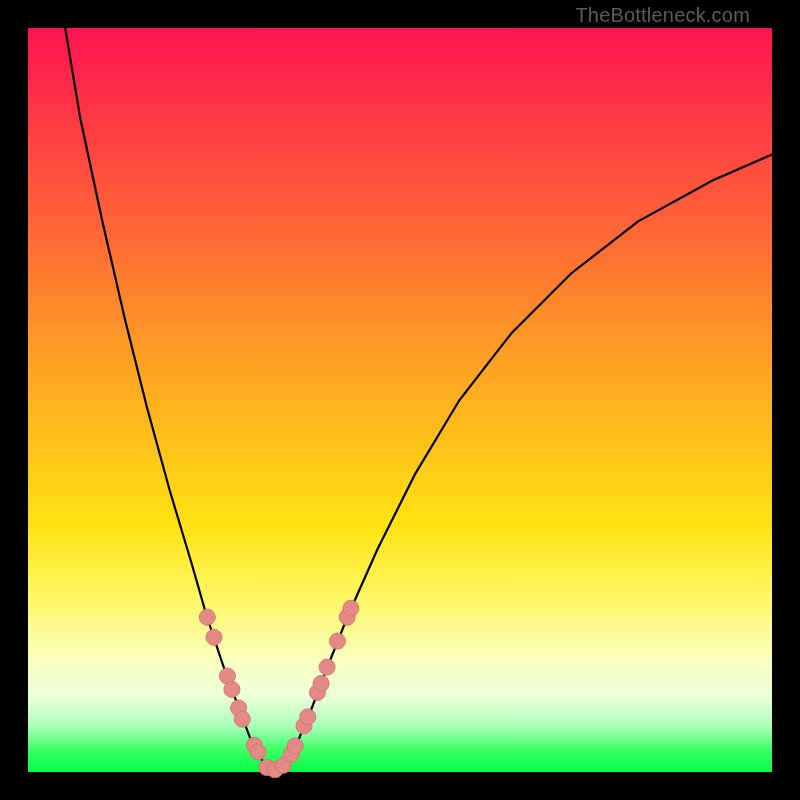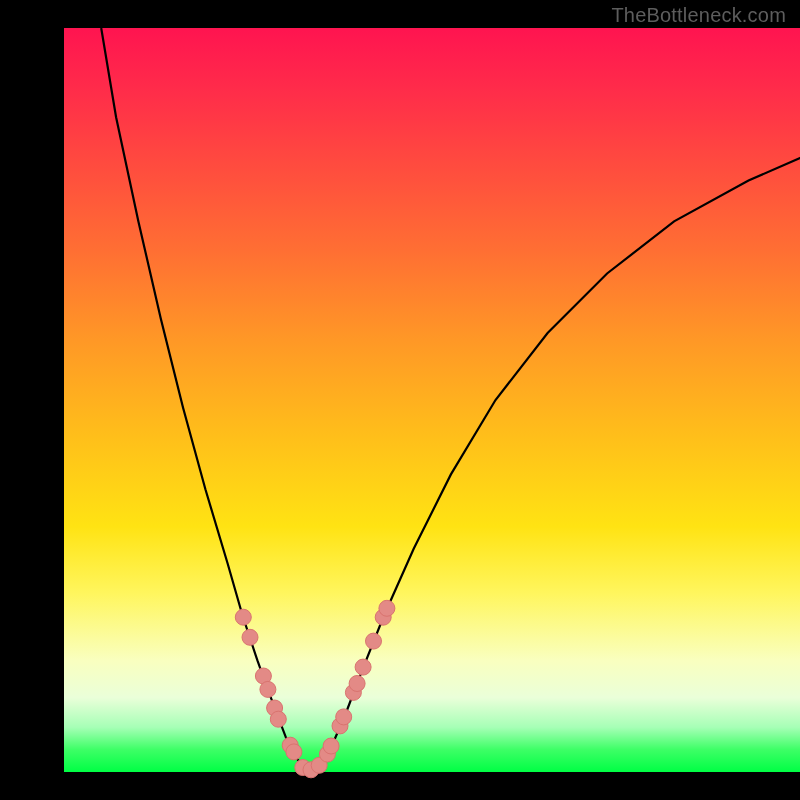--- a/index.html
+++ b/index.html
@@ -11,21 +11,20 @@
     background: #000;
     font-family: Arial, Helvetica, sans-serif;
   }
   .frame {
     position: absolute;
     left: 0;
     top: 0;
     width: 760px;
     height: 800px;
     background: #000;
-    margin-left: 36px;
   }
   .plot-area {
     position: absolute;
     left: 28px;
     top: 28px;
     width: 744px;
     height: 744px;
     
     background: linear-gradient(to bottom,
       #ff1450 0%,

